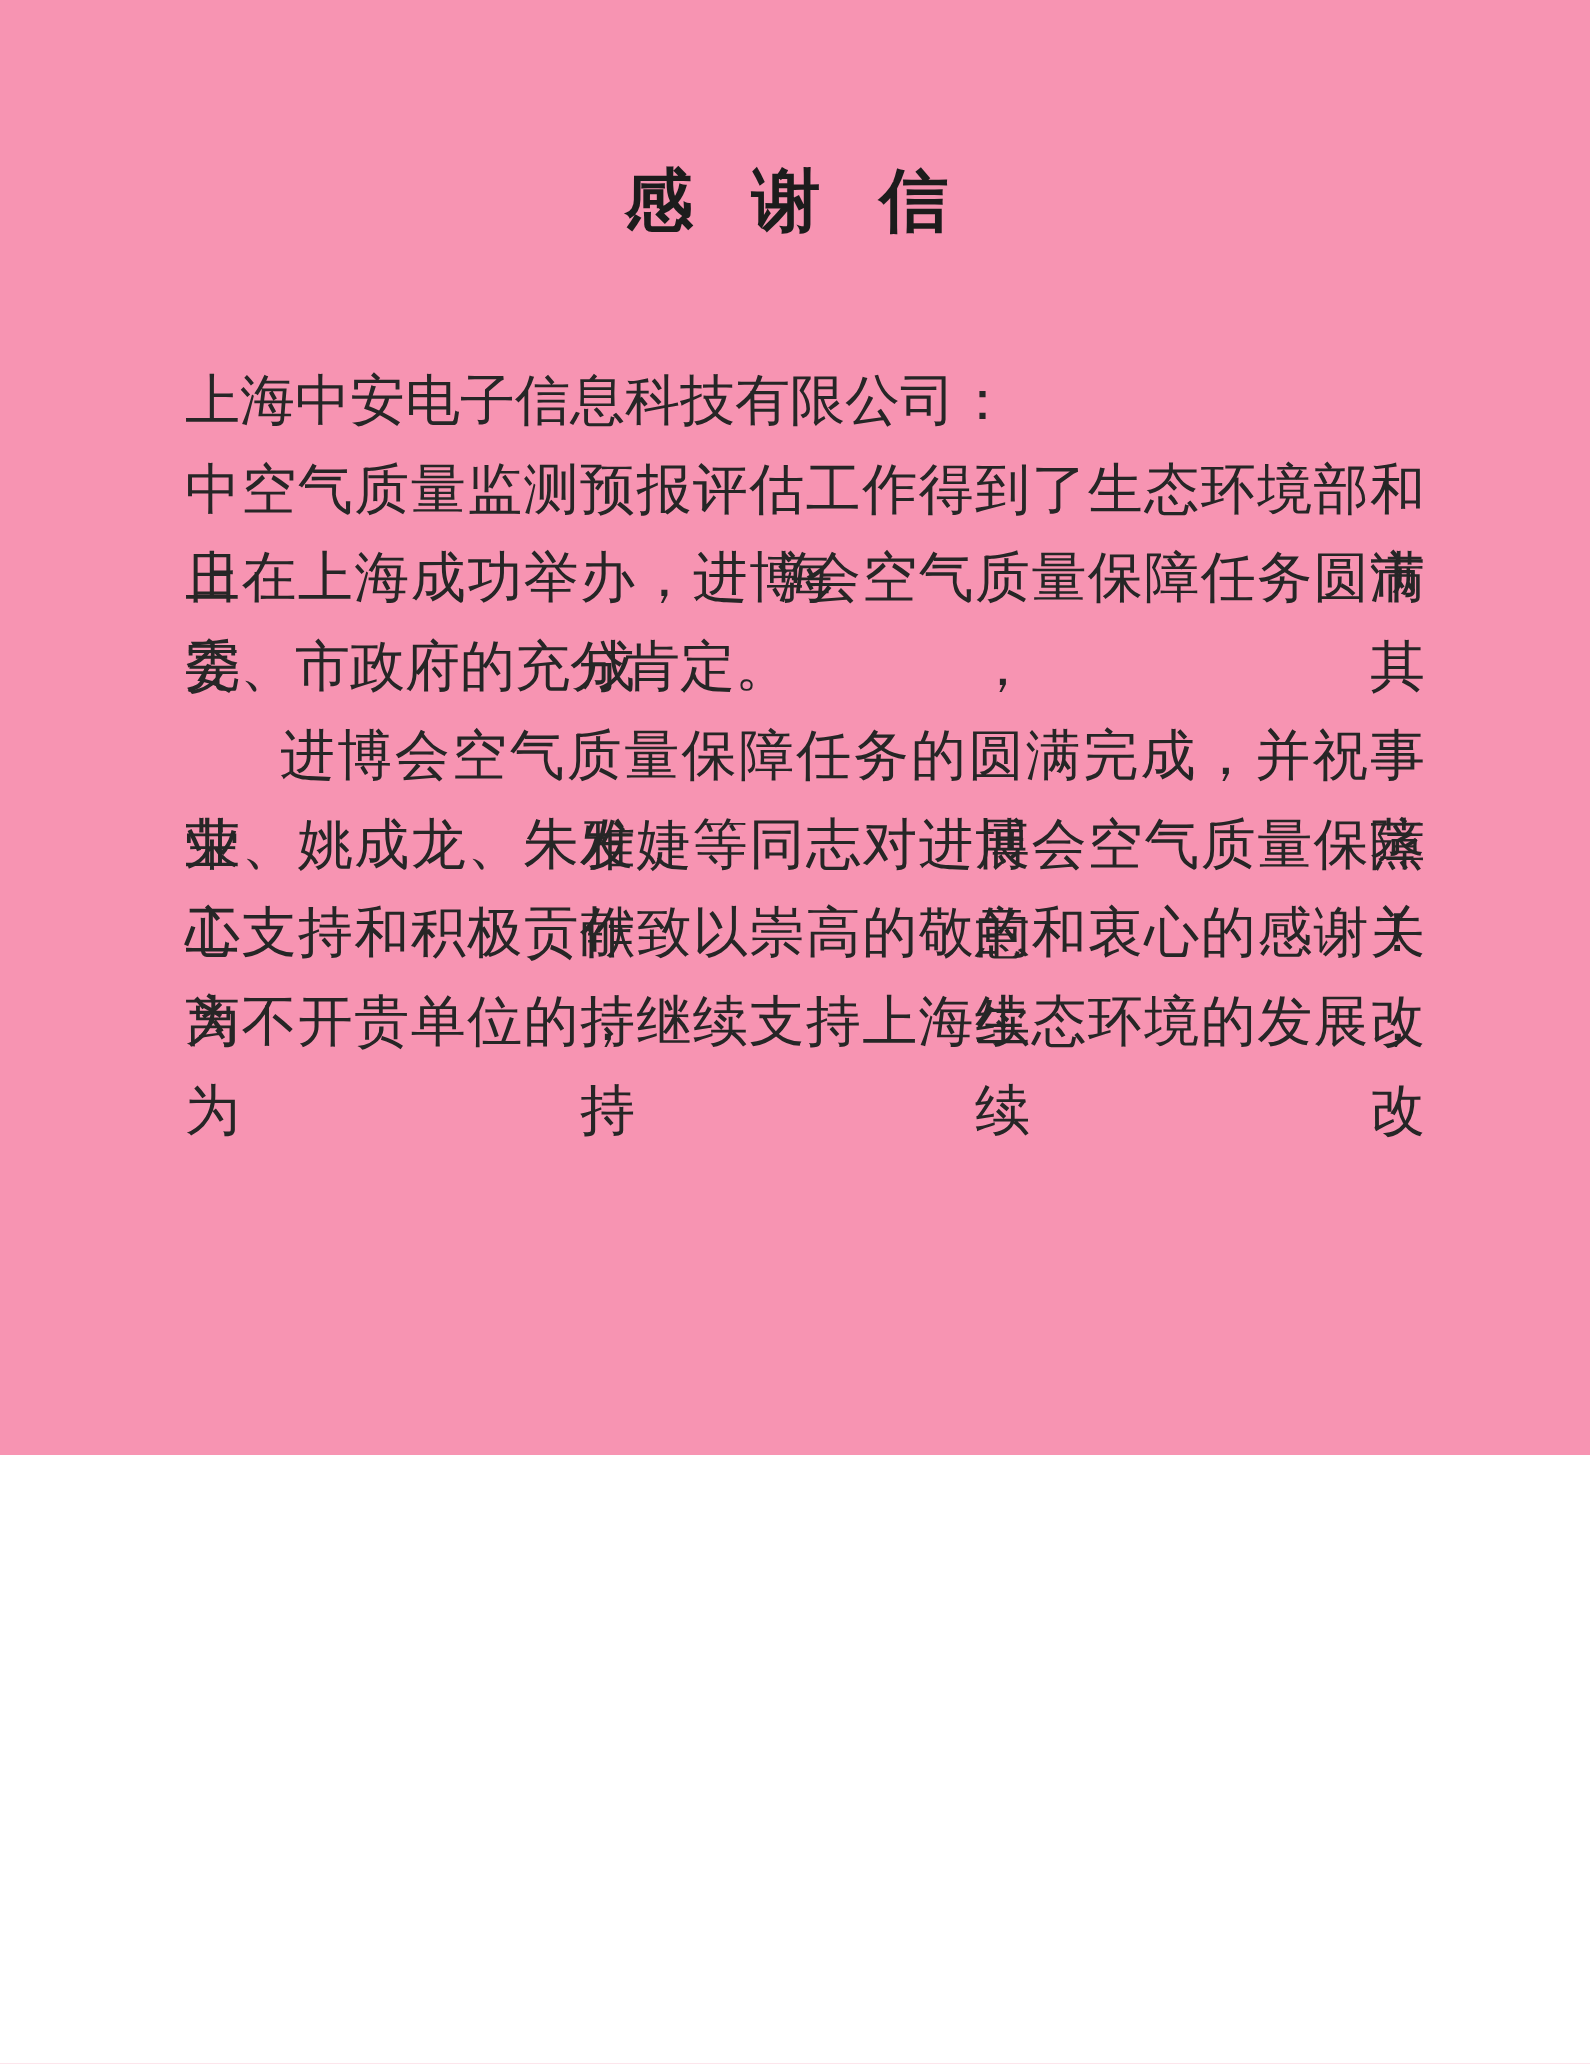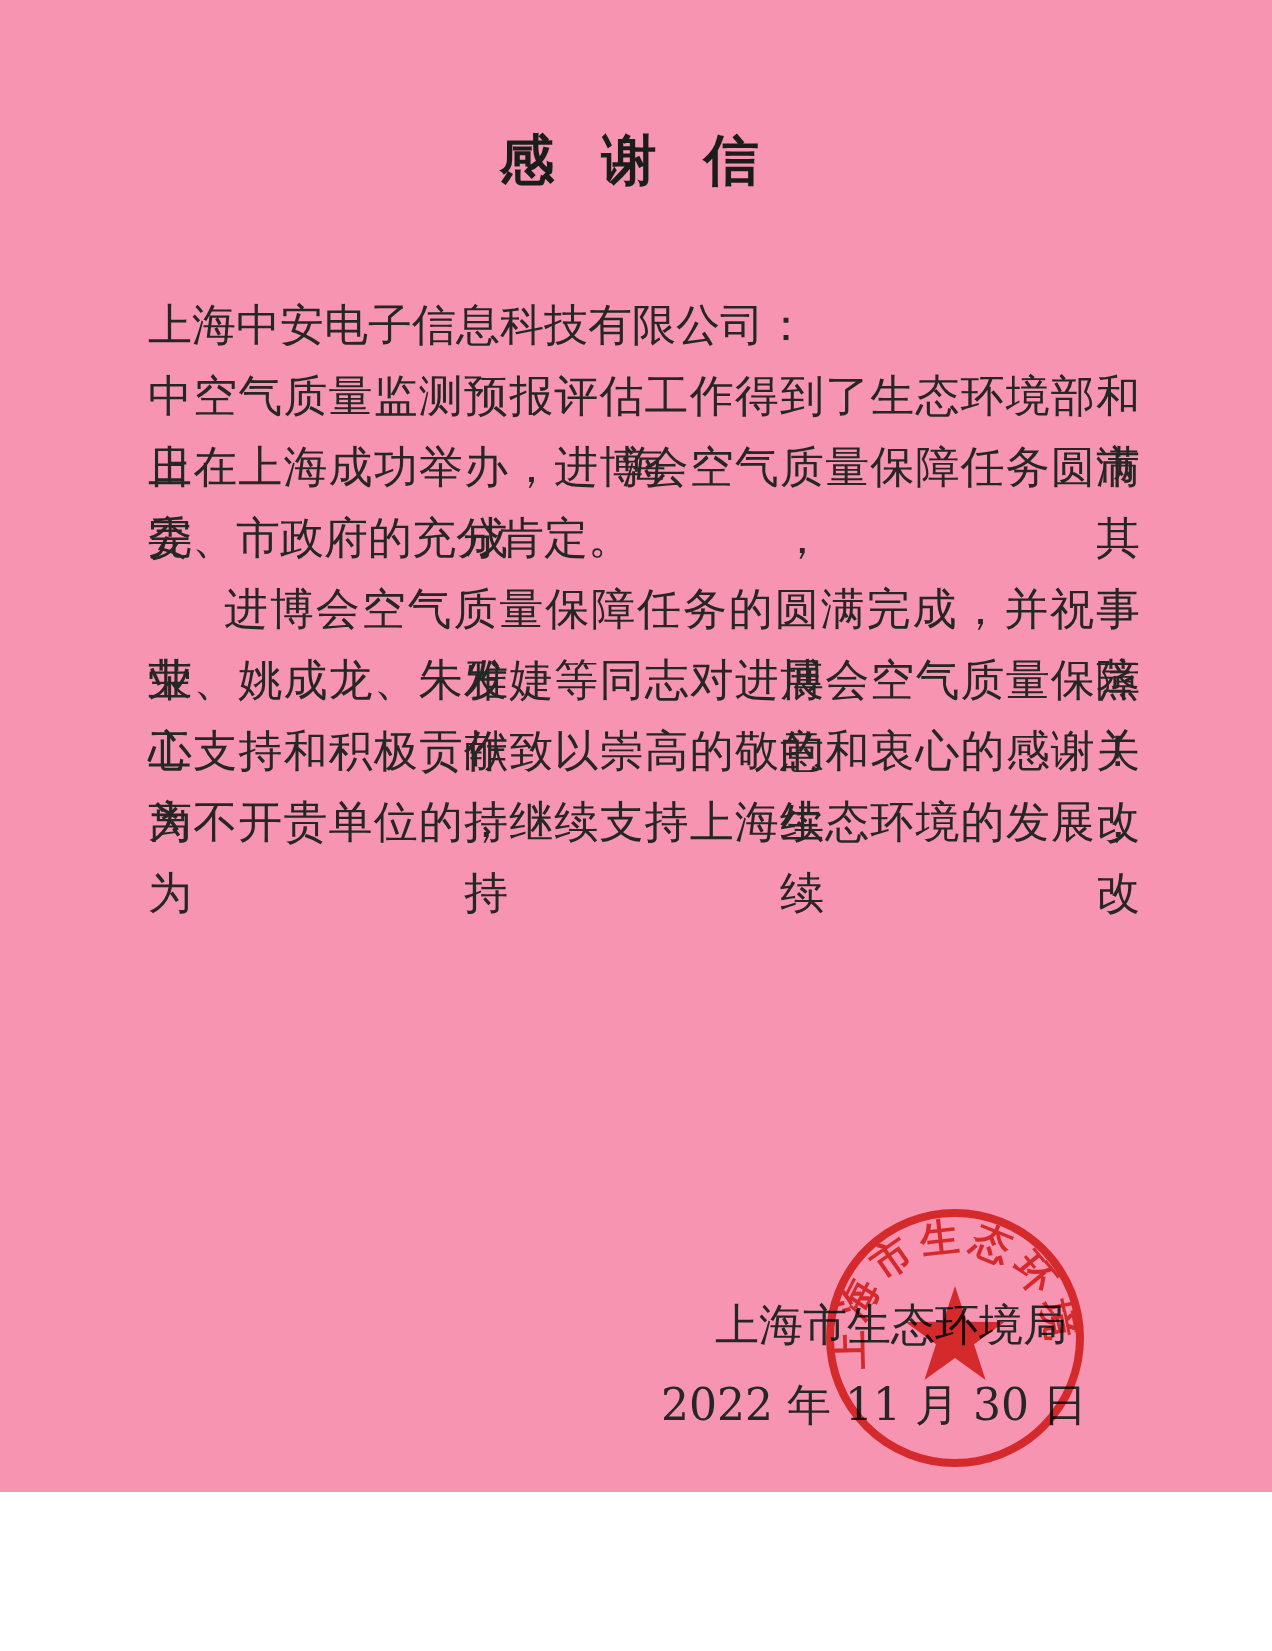--- a/index.html
+++ b/index.html
@@ -2,21 +2,21 @@
 <html style="--paper: #f794b2; --ink: #262626; --stamp: #d8382c;"><head>
 <meta charset="utf-8">
 <style>
   html, body {
     margin: 0;
     padding: 0;
   }
   .page {
     position: relative;
     width: 1272px;
-    height: 1492px;
+    height: 1164px;
     background: var(--paper, #f794b2);
     font-family: "DejaVu Serif", "Liberation Serif", serif;
     color: var(--ink, #262626);
     overflow: hidden;
   }
   .title {
     position: absolute;
     top: 124px;
     left: 0;
     width: 100%;
@@ -34,20 +34,21 @@
     right: 132px;
     font-size: 44px;
     line-height: 71px;
   }
   .salutation {
     text-align: left;
   }
   .line {
     height: 71px;
     white-space: nowrap;
+    font-family: Liberation Mono, monospace;
   }
   .line.justify {
     white-space: normal;
     text-align: justify;
     text-align-last: justify;
   }
   .line.indent {
     text-indent: 76px;
   }
   .signature-line {

